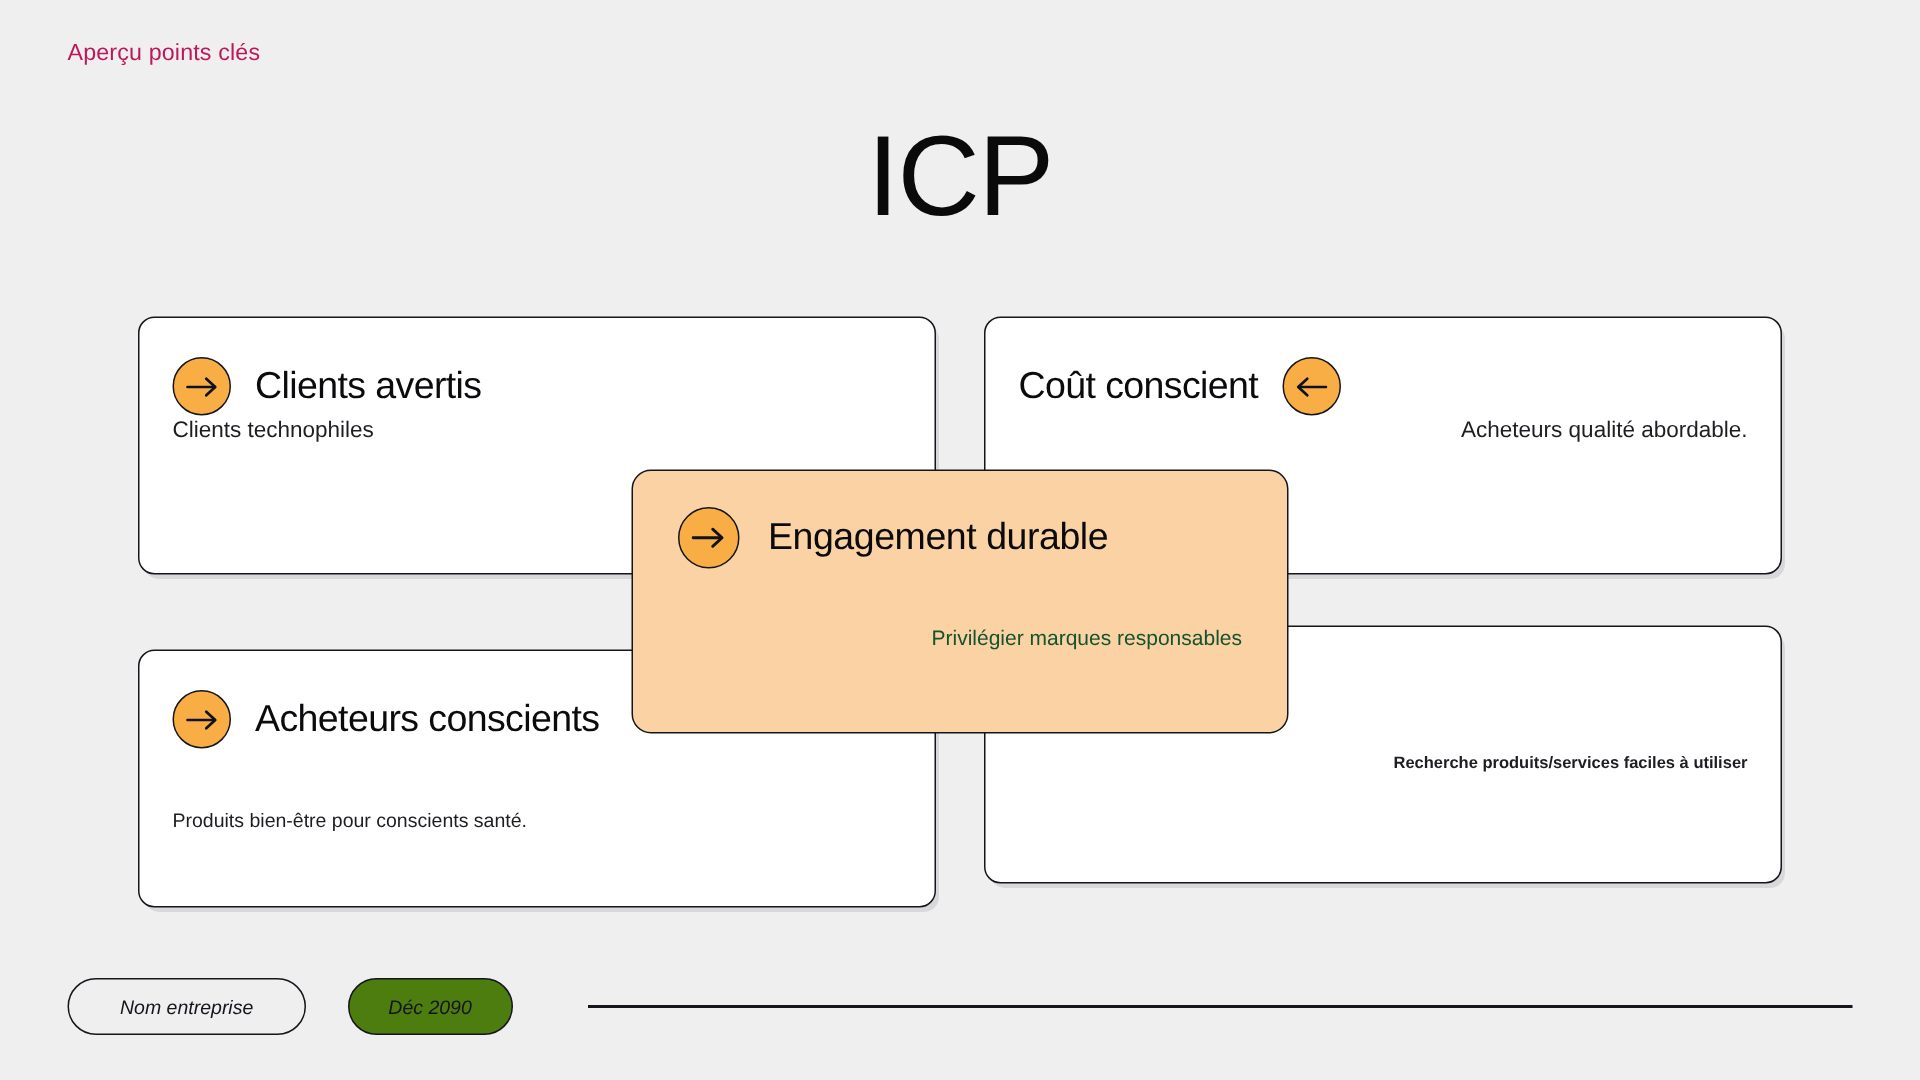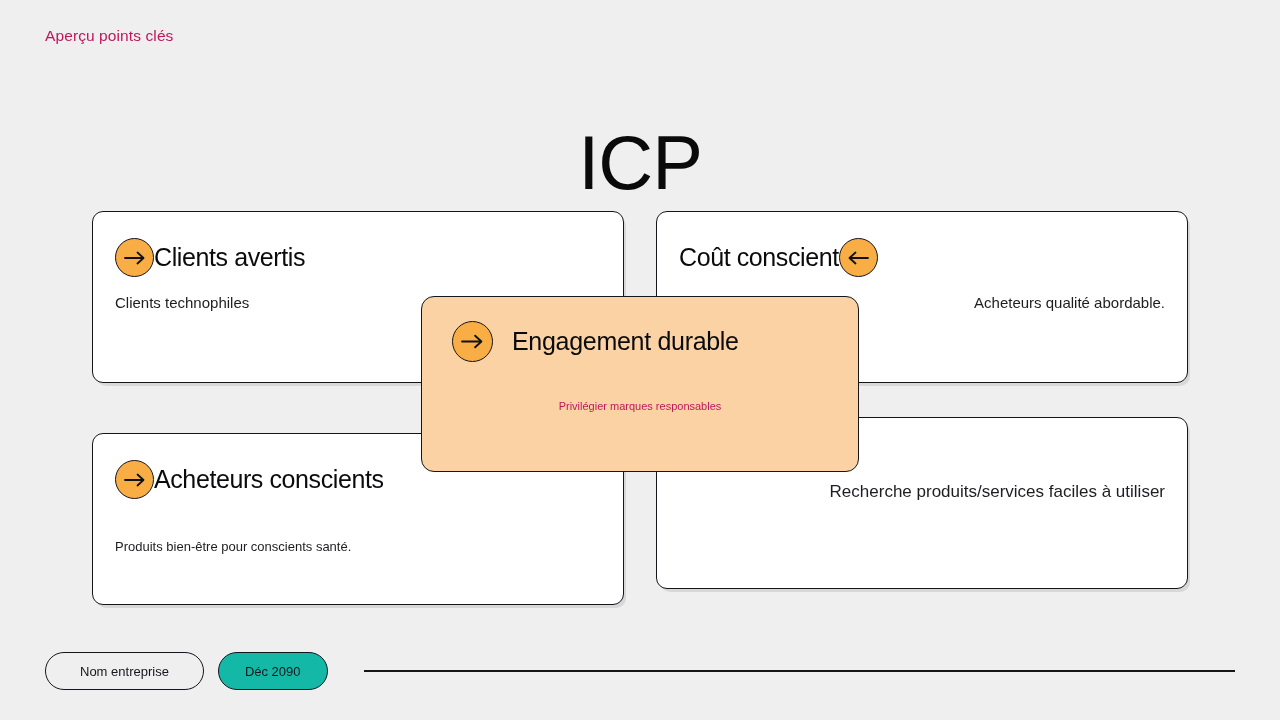--- a/index.html
+++ b/index.html
@@ -31,21 +31,20 @@
     position: absolute;
     top: 80px;
     left: 0;
     width: 1280px;
     text-align: center;
     font-size: 76px;
     font-weight: 400;
     letter-spacing: -1px;
     line-height: 1;
     color: #0a0a0a;
-    margin-top: 45px;
   }
 
   
   .grid {
     position: absolute;
     left: 92px;
     top: 211px;
     width: 1096px;
     height: 378px;
   }
@@ -62,110 +61,111 @@
   }
 
   .card.tl { left: 0;   top: 0; }
   .card.tr { left: 564px; top: 0; }
   .card.bl { left: 0;   top: 222px; }
   .card.br { left: 564px; top: 206px; }
 
   .card-head {
     display: flex;
     align-items: center;
-    gap: 0;
+    gap: 16px;
   }
   .card.tr .card-head,
   .card.br .card-head {
     justify-content: flex-start;
   }
 
   .card-title {
     font-size: 25px;
     font-weight: 400;
     letter-spacing: -0.4px;
     line-height: 1.1;
     white-space: nowrap;
     color: #0b0b0e;
   }
 
   .card-sub {
-    margin-top: 16px;
+    margin-top: 0;
     font-size: 15px;
     line-height: 1.3;
     color: #1d1d22;
   }
   .card.tr .card-sub,
   .card.br .card-sub {
     text-align: right;
   }
   .card.bl .card-sub { font-size: 13px; margin-top: 40px; }
-  .card.br .card-sub { font-size: 17px; margin-top: 37px; }
+  .card.br .card-sub { font-size: 11px; margin-top: 58px; font-weight: bold; }
 
   
   .badge {
     flex: 0 0 auto;
     width: 39px;
     height: 39px;
     border-radius: 50%;
     background: #F8AE45;
     border: 1.5px solid #15151c;
     display: flex;
     align-items: center;
     justify-content: center;
   }
   .badge svg { display: block; }
 
   
   .overlay {
     position: absolute;
     left: 421px;
-    top: 296px;
+    top: 313px;
     width: 438px;
     height: 176px;
     background: #FBD2A3;
     border: 1.6px solid #15151c;
     border-radius: 13px;
     padding: 24px 30px 0 30px;
   }
   .overlay .card-head { gap: 19px; }
   .overlay .badge { width: 41px; height: 41px; }
   .overlay .card-title { font-size: 25px; letter-spacing: -0.3px; }
   .overlay .card-sub {
     margin-top: 37px;
-    text-align: center;
-    font-size: 11px;
-    color: #be185d;
+    text-align: right;
+    font-size: 14px;
+    color: #14532d;
   }
 
   
   .footer {
     position: absolute;
     left: 45px;
     bottom: 30px;
     width: 1192px;
     height: 38px;
     display: flex;
     align-items: center;
-    gap: 14px;
+    gap: 28px;
+    font-style: italic;
   }
 
   .pill {
     height: 38px;
     border: 1.4px solid #15151c;
     border-radius: 20px;
     display: flex;
     align-items: center;
     justify-content: center;
     font-size: 13px;
     color: #15151c;
     white-space: nowrap;
   }
   .pill.ghost { background: transparent; padding: 0 34px; }
-  .pill.solid { background: #14b8a6; padding: 0 26px; }
+  .pill.solid { background: #4d7c0f; padding: 0 26px; }
 
   .footer-rule {
     flex: 1 1 auto;
     height: 1.4px;
     background: #15151c;
     margin-left: 22px;
     margin-right: 2px;
   }
 </style>
 </head>

